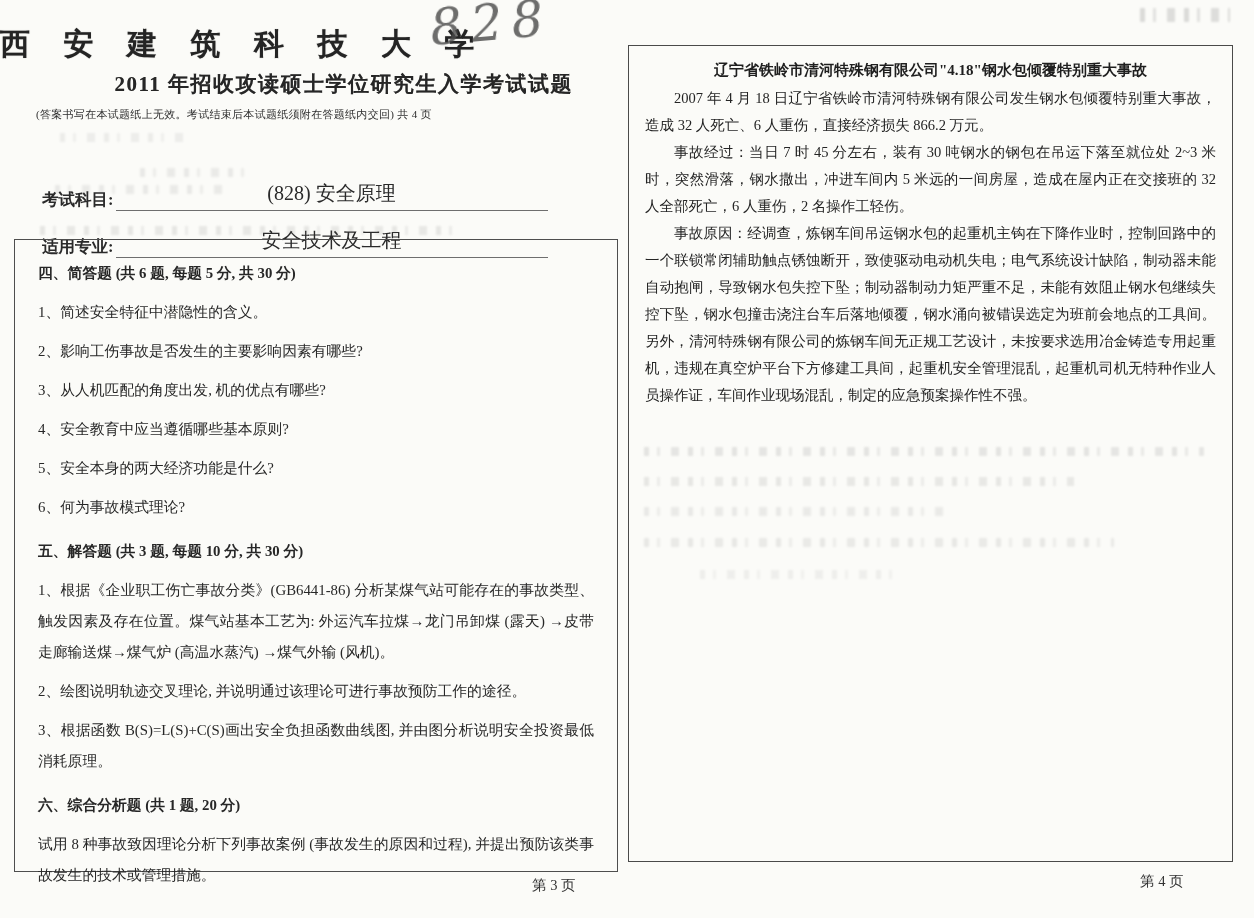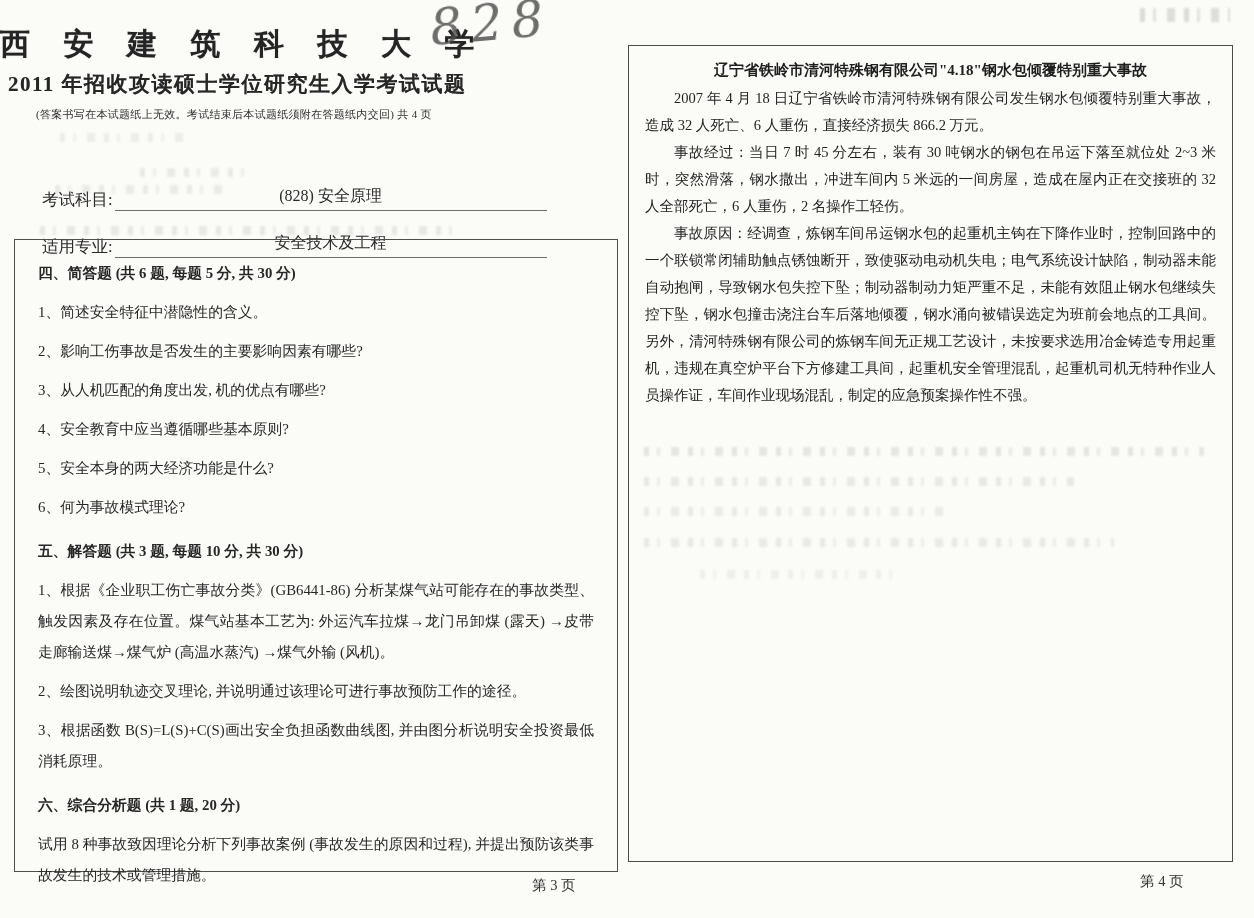--- a/index.html
+++ b/index.html
@@ -22,41 +22,41 @@
   .hand-code{
     position:absolute;top:-6px;left:430px;
     font-family:"DejaVu Serif",serif;
     font-size:50px;font-style:italic;color:#4a4a4a;
     letter-spacing:9px;transform:rotate(-5deg);
     opacity:.8;filter:blur(.4px);
     white-space:nowrap;z-index:3;
   }
   .exam-title{
     position:absolute;top:70px;left:8px;width:565px;
-    text-align:left;font-size:21px;font-weight:700;
+    text-align:right;font-size:21px;font-weight:700;
     letter-spacing:1.5px;color:#262626;
     text-shadow:0 0 .6px rgba(30,30,30,.4);
   }
   .exam-note{
     position:absolute;top:107px;left:36px;width:586px;
     font-size:11px;letter-spacing:.3px;color:#2e2e2e;
   }
   .field-row{
     position:absolute;left:42px;
     display:flex;align-items:flex-end;
     font-size:16.5px;color:#2a2a2a;
   }
   .field-row.subject{top:149px;}
   .field-row.major{top:196px;}
-  .field-label{font-weight:400;white-space:nowrap;margin-top:40px;}
+  .field-label{font-weight:700;white-space:nowrap;margin-top:40px;}
   .field-value{
     display:inline-block;width:432px;
     border-bottom:1.5px solid #6e6e6e;
     text-align:center;padding-bottom:3px;margin-left:2px;
-    font-size:16px;
+    font-size:20px;
   }
   .qbox{
     position:absolute;left:14px;top:239px;width:604px;height:633px;
     border:1.5px solid #4e4e4e;box-sizing:border-box;
     padding:10px 15px 0;
     font-size:14.8px;line-height:31px;color:#272727;
     text-align:justify;
   }
   .qbox p{margin:8px;}
   .sec{margin:0;}

